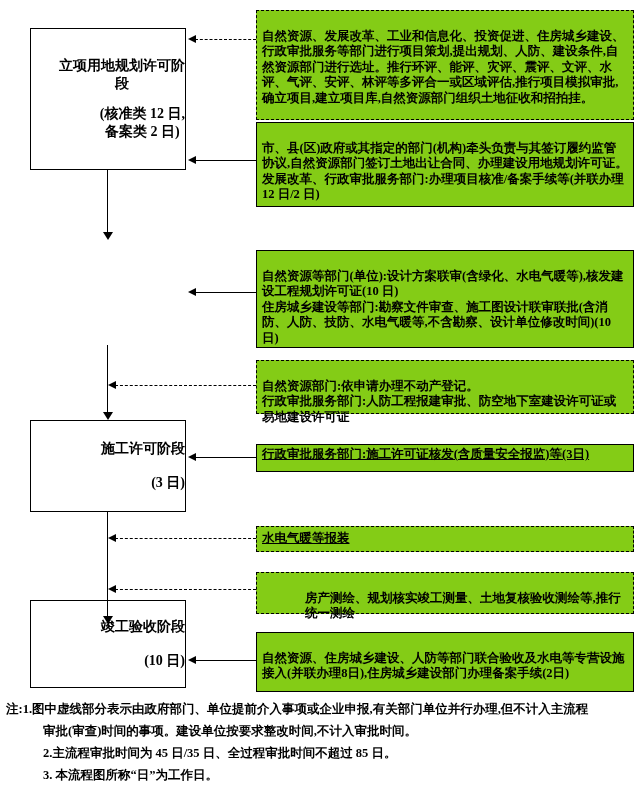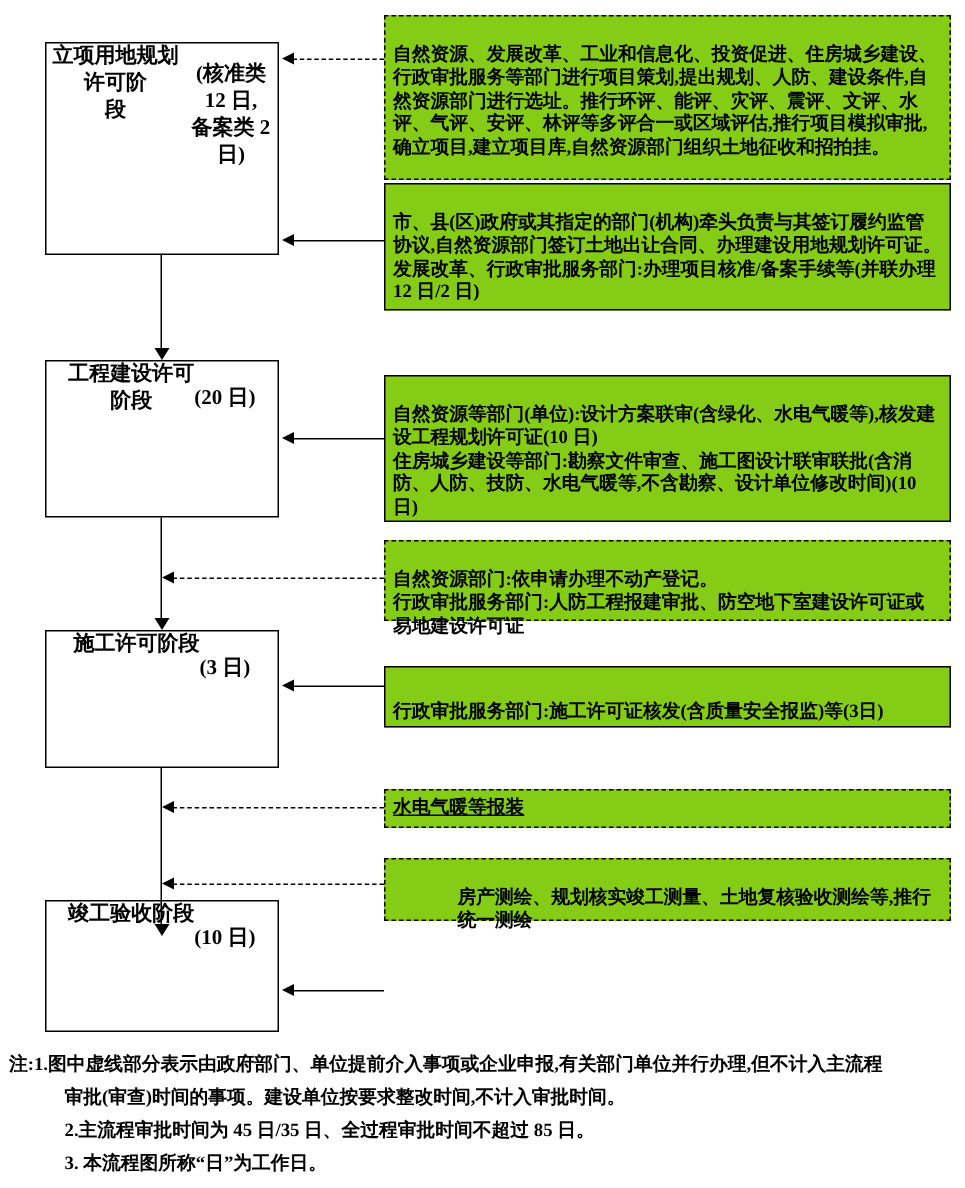--- a/index.html
+++ b/index.html
@@ -8,21 +8,21 @@
     width: 643px; height: 792px;
     font-family: "Liberation Serif", "DejaVu Serif", serif;
     color: #000;
   }
   .canvas { position: relative; width: 643px; height: 792px; overflow: hidden; font-weight: bold; }
 
   
   .stage {
     position: absolute; left: 30px; width: 156px;
     border: 1px solid #000; background: #fff;
-    display: flex; flex-direction: row; align-items: flex-start; justify-content: center;
+    display: flex; flex-direction: column; align-items: flex-end; justify-content: center;
     text-align: center; font-size: 14px; line-height: 18px;
   }
   .stage .title, .stage .duration { white-space: pre-line; }
   .stage .duration { margin-top: 16px; }
   .stage.s1 { top: 28px;  height: 142px; }
   .stage.s2 { top: 240px; height: 105px; }
   .stage.s3 { top: 420px; height: 92px; }
   .stage.s4 { top: 600px; height: 88px; }
   .stage.s1 .duration { margin-top: 12px; }
 
@@ -31,21 +31,21 @@
     position: absolute; left: 256px; width: 378px;
     border: 1px solid #000; background: #84cc16;
     padding: 2px 5px; font-size: 12.5px; line-height: 15.5px;
     white-space: pre-line; text-align: left;
   }
   .ann.dashed { border-style: dashed; }
   .ann.b1 { top: 10px;  height: 110px; }
   .ann.b2 { top: 122px; height: 85px; }
   .ann.b3 { top: 250px; height: 98px; }
   .ann.b4 { top: 360px; height: 54px; }
-  .ann.b5 { top: 444px; height: 41px; display:flex; align-items:flex-end; }
+  .ann.b5 { top: 444px; height: 28px; display:flex; align-items:flex-start;text-decoration:underline; }
   .ann.b6 { top: 526px; height: 26px; display:flex; align-items:center;text-decoration:underline; }
   .ann.b7 { top: 572px; height: 42px; padding-left: 48px; }
   .ann.b8 { top: 632px; height: 60px; }
 
   
   .arrow-v { position: absolute; left: 107px; width: 0; border-left: 1px solid #000; }
   .arrow-v::after {
     content: ""; position: absolute; left: -5px; bottom: -8px;
     border-left: 5px solid transparent; border-right: 5px solid transparent;
     border-top: 8px solid #000;
@@ -80,25 +80,20 @@
 <body>
 
 <div class="canvas">
 
   <div class="stage s1">
     <div class="title">立项用地规划许可阶
 段</div>
     <div class="duration">(核准类 12 日,
 备案类 2 日)</div>
   </div>
-  <div class="stage s2">
-    <div class="title">工程建设许可
-阶段</div>
-    <div class="duration">(20 日)</div>
-  </div>
   <div class="stage s3">
     <div class="title">施工许可阶段</div>
     <div class="duration">(3 日)</div>
   </div>
   <div class="stage s4">
     <div class="title">竣工验收阶段</div>
     <div class="duration">(10 日)</div>
   </div>
 
   <div class="arrow-v v1"></div>
@@ -122,20 +117,23 @@
   </div>
   <div class="ann b5">
     <span>行政审批服务部门:施工许可证核发(含质量安全报监)等(3日)</span>
   </div>
   <div class="ann dashed b6">
     <span>水电气暖等报装</span>
   </div>
   <div class="ann dashed b7">
     <span>房产测绘、规划核实竣工测量、土地复核验收测绘等,推行统一测绘</span>
   </div>
+  <div class="ann b8">
+    <span>自然资源、住房城乡建设、人防等部门联合验收及水电等专营设施接入(并联办理8日),住房城乡建设部门办理备案手续(2日)</span>
+  </div>
 
   <div class="arrow-h dashed a1">
       <div class="shaft"></div>
     </div>
   <div class="arrow-h a2">
       <div class="shaft"></div>
     </div>
   <div class="arrow-h a3">
       <div class="shaft"></div>
     </div>

